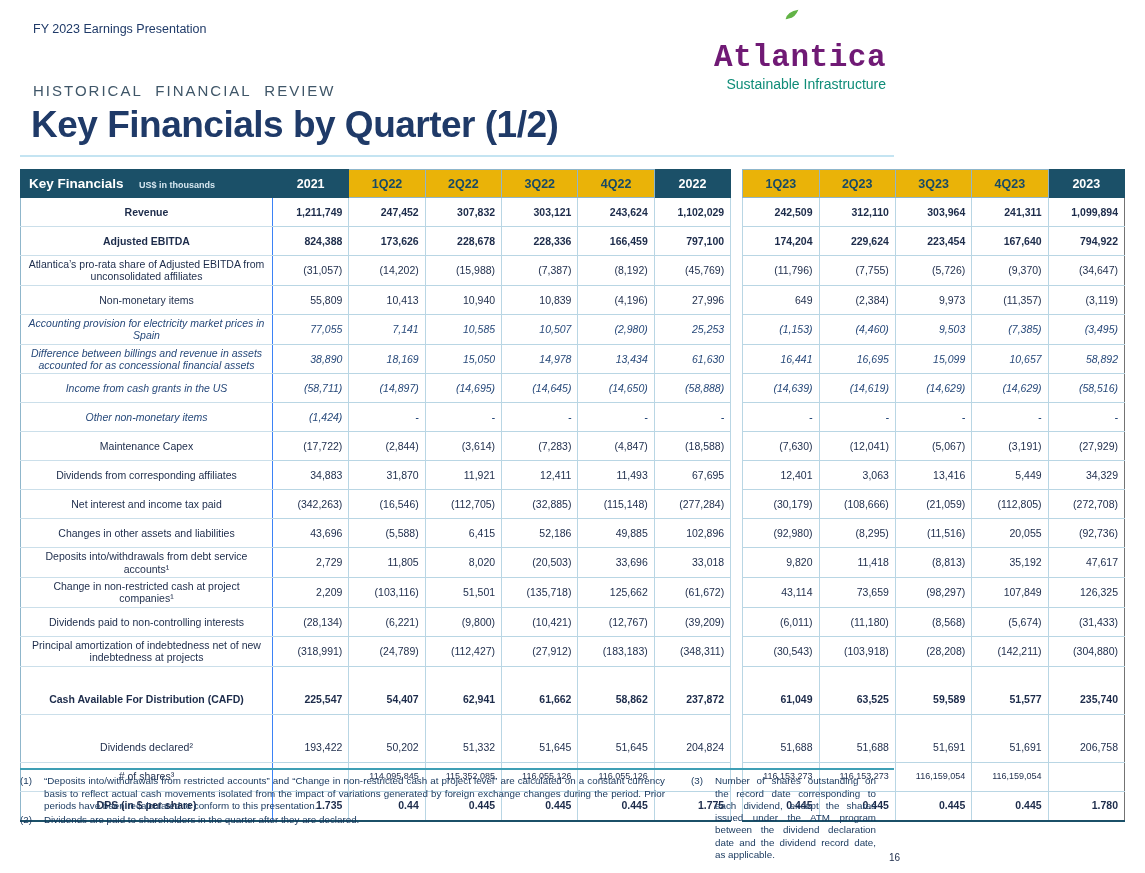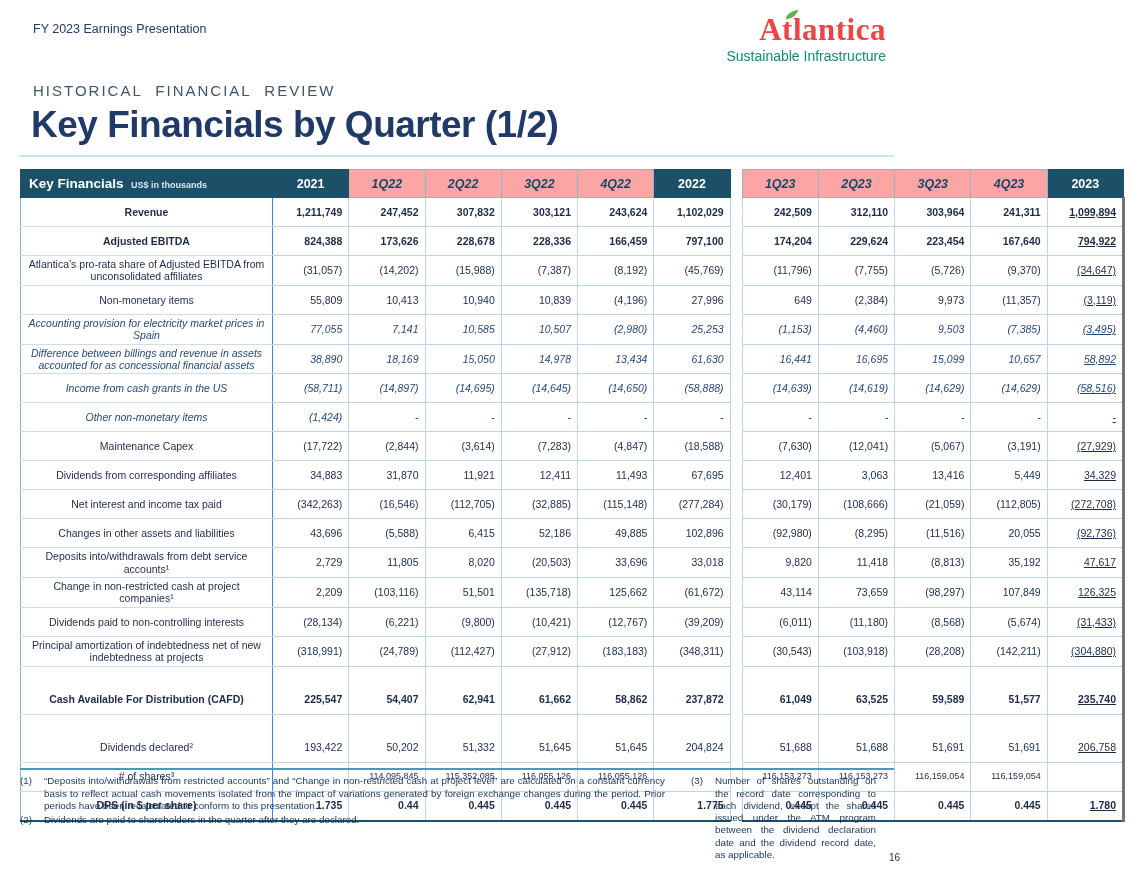--- a/index.html
+++ b/index.html
@@ -8,44 +8,44 @@
     font-family: "Liberation Sans", sans-serif;
     background: #ffffff; color: #1D3159;
     overflow: hidden;
   }
   .slide { position: relative; width: 914px; height: 873px; background: #fff; }
 
   
   .topbar { display: flex; justify-content: space-between; align-items: flex-start; padding: 12px 28px 0 33px; height: 58px; }
   .pres-title { font-size: 12.5px; color: #1F3A68; padding-top: 10px; }
   .logo { position: relative; text-align: right; padding-top: 2px; }
-  .logo-word { font-family: Liberation Serif, serif; font-weight: bold; font-size: 31px; line-height: 1; color: #ef4444; letter-spacing: .5px; }
+  .logo-word { font-family: Liberation Mono, monospace; font-weight: bold; font-size: 31px; line-height: 1; color: #701a75; letter-spacing: .5px; margin-top: 28px; }
   .logo-leaf { position: absolute; top: -4px; right: 86px; width: 16px; height: 13px; }
   .logo-tagline { font-size: 14px; color: #0F8C78; margin-top: 3px; }
 
   
   .section { padding: 12px 4px 0 33px; }
   .eyebrow { font-size: 15px; color: #3F5668; letter-spacing: 2px; word-spacing: 7px; }
   .page-title { font-size: 37px; font-weight: bold; color: #1F3A68; margin: 5px 0 0 -2px; letter-spacing: -0.5px; }
   .title-rule { margin: 9px 20px 0 20px; border-bottom: 2px solid #C4E4F2; }
 
   
   table.fin { margin: 12px 20px 0 20px; width: 1105px; border-collapse: collapse; table-layout: fixed; font-size: 10.5px; }
   col.c-label { width: 252px; }
   col.c-gap { width: 12px; }
   thead th { height: 23px; font-size: 12.5px; font-weight: bold; text-align: center; padding: 2px; }
   th.year { background: #1B5068; color: #fff; border: 1px solid #1B5068; }
-  th.quarter { color: #174A66; background: #fca5a5; border: 1px solid #8FB6CB; font-style: italic; }
+  th.quarter { color: #174A66; background: #eab308; border: 1px solid #8FB6CB; }
   th.corner { background: #1B5068; color: #fff; text-align: left; padding: 2px 6px 2px 8px; border: 1px solid #1B5068; white-space: nowrap; }
   .corner-title { font-size: 13.5px; font-weight: bold; }
-  .corner-units { font-size: 9px; font-weight: bold; margin-left: 4px; color: #D6E7F0; }
+  .corner-units { font-size: 9px; font-weight: bold; margin-left: 12px; color: #D6E7F0; }
   .gap { background: #fff; border: none !important; padding: 0; }
   td { height: 24px; padding: 2px 6px; vertical-align: middle; line-height: 1.18; }
   td.num { text-align: right; border-right: 1px solid #B9D6E4; border-bottom: 1px solid #B9D6E4; color: #1C2B4A; }
-  td.num:last-child { border-right: 3px solid #737373; text-decoration: underline; }
+  td.num:last-child { border-right: 1px solid #737373; }
   .gap + td.num { border-left: 1px solid #B9D6E4; }
   td.label { text-align: center; border-left: 1px solid #8FB6CB; border-right: 1px solid #3b82f6; border-bottom: 1px solid #CBDFEA; color: #1C2B4A; }
   tr.r-bold td { font-weight: bold; }
   tr.r-italic td { font-style: italic; color: #27497A; }
   tr.r-italic td.label { }
   tr.r-small td.num { font-size: 9px; }
   tr.r-spacer td { height: 15px; border-bottom: none; }
   tbody tr:last-child td:not(.gap) { border-bottom: 2px solid #1B5068; }
 
   

